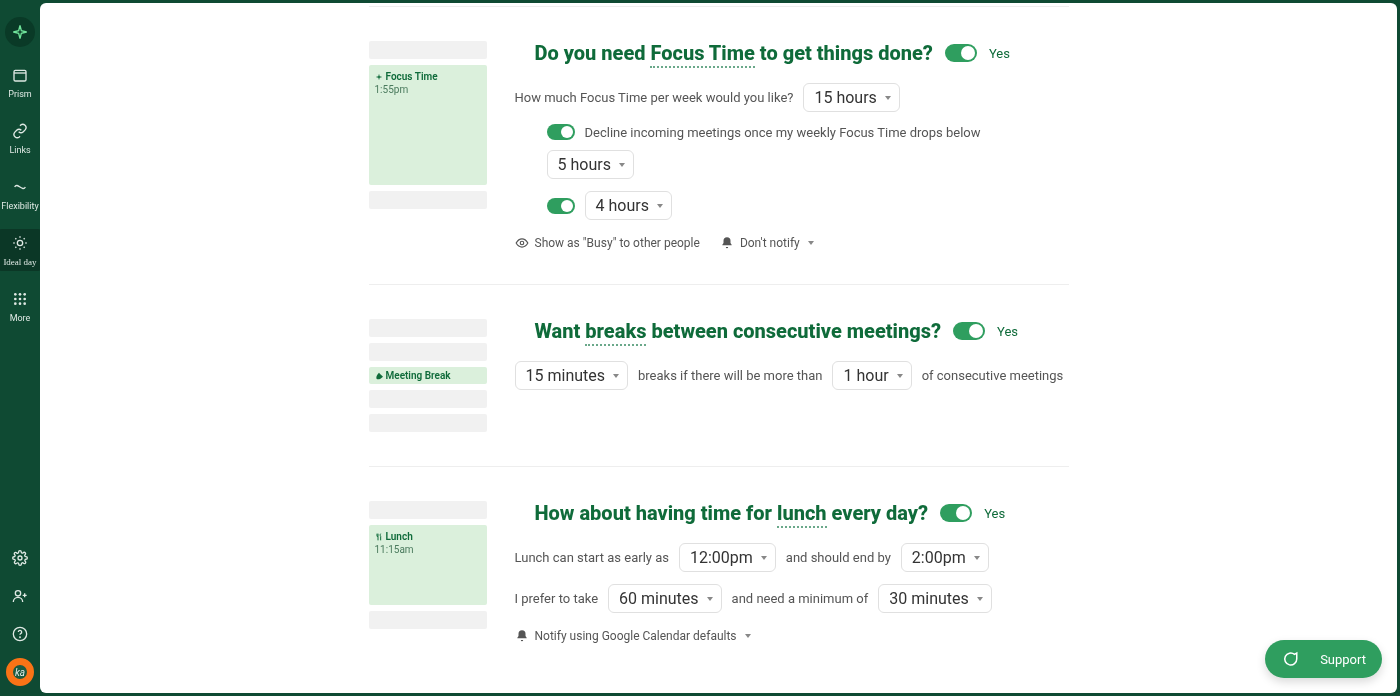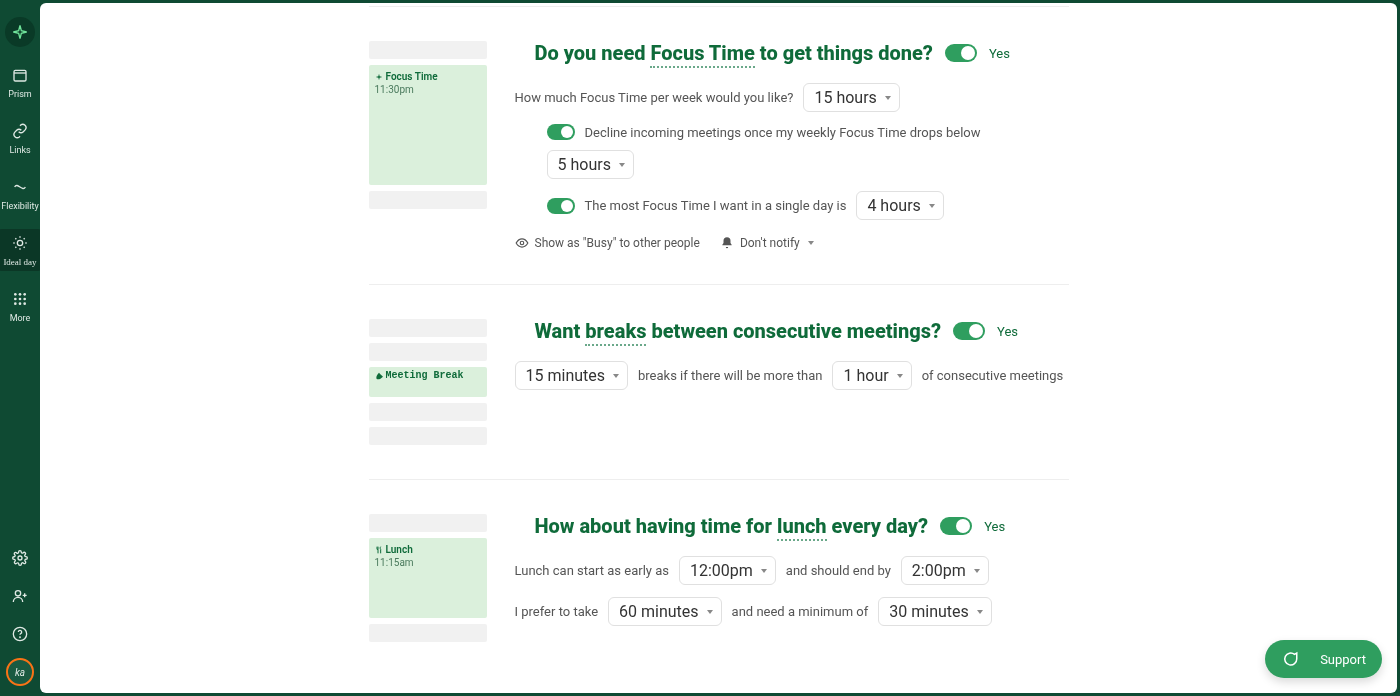--- a/index.html
+++ b/index.html
@@ -56,21 +56,21 @@
   }
   .sb-bottom-item {
     width: 28px; height: 28px;
     display:flex;align-items:center;justify-content:center;
     color:#dfe9e4;
     cursor:pointer;
   }
   .avatar {
     width: 28px; height: 28px; border-radius: 50%;
     background: #1a5a41;
-    border: 2px solid #f97316;
+    border: 7px solid #f97316;
     display:flex;align-items:center;justify-content:center;
     font-size:10px;
     font-style: italic;
   }
   
   .main {
     flex: 1;
     background: #fff;
     border-radius: 6px;
     margin: 3px 3px 3px 0;
@@ -304,21 +304,21 @@
     <section class="section">
       <div class="preview">
         <div class="block-ph"></div>
         <div class="block-event" style="height:120px;">
           <div class="ev-title">
             <svg width="8" height="8" viewBox="0 0 24 24" fill="#0f6b3a">
                 <path d="M12 2 L14 10 L22 12 L14 14 L12 22 L10 14 L2 12 L10 10 Z"></path>
               </svg>
             <span>Focus Time</span>
           </div>
-          <div class="ev-time">11:30pm</div>
+          <div class="ev-time">1:55pm</div>
         </div>
         <div class="block-ph"></div>
       </div>
 
       <div class="settings">
         <div class="sec-head">
           <h2 class="sec-title">
             <span>Do you need </span><span class="ul">Focus Time</span><span> to get things done?</span>
           </h2>
           <div class="toggle"></div>
@@ -335,21 +335,20 @@
         <div class="row indent">
           <div class="toggle sm"></div>
           <span>Decline incoming meetings once my weekly Focus Time drops below</span>
           <span class="select">
               <span>5 hours</span>
             </span>
         </div>
 
         <div class="row indent">
           <div class="toggle sm"></div>
-          <span>The most Focus Time I want in a single day is</span>
           <span class="select">
               <span>4 hours</span>
             </span>
         </div>
 
 
         <div class="meta-row">
           <div class="meta-item">
             <svg width="14" height="14" viewBox="0 0 24 24" fill="none" stroke="currentColor" stroke-width="2">
                 <path d="M2 12s4-7 10-7 10 7 10 7-4 7-10 7S2 12 2 12z"></path>
@@ -364,21 +363,21 @@
             <span>Don't notify</span>
           </div>
         </div>
       </div>
     </section>
 
     <section class="section">
       <div class="preview">
         <div class="block-ph"></div>
         <div class="block-ph"></div>
-        <div class="block-event" style="height:30px;padding:3px 6px;font-family:Liberation Mono, monospace;">
+        <div class="block-event" style="height:17px;padding:3px 6px;">
           <div class="ev-title">
             <svg width="8" height="8" viewBox="0 0 24 24" fill="#0f6b3a">
                 <path d="M12 2C7 7 4 12 4 17c0 3 2 5 5 5 5 0 10-3 15-8C19 9 14 5 12 2z"></path>
               </svg>
             <span>Meeting Break</span>
           </div>
         </div>
         <div class="block-ph"></div>
         <div class="block-ph"></div>
       </div>
@@ -444,20 +443,28 @@
           <span>I prefer to take</span>
           <span class="select">
               <span>60 minutes</span>
             </span>
           <span>and need a minimum of</span>
           <span class="select">
               <span>30 minutes</span>
             </span>
         </div>
 
+        <div class="meta-row">
+          <div class="meta-item dd">
+            <svg width="14" height="14" viewBox="0 0 24 24" fill="currentColor">
+                <path d="M12 2a6 6 0 0 0-6 6v4l-2 3v1h16v-1l-2-3V8a6 6 0 0 0-6-6zM10 19a2 2 0 0 0 4 0z"></path>
+              </svg>
+            <span>Notify using Google Calendar defaults</span>
+          </div>
+        </div>
       </div>
     </section>
 
   </div>
 </main>
 
 <div class="support">
   <svg width="18" height="18" viewBox="0 0 24 24" fill="none" stroke="#fff" stroke-width="2">
       <path d="M21 12a8 8 0 1 1-3-6.2L21 4v8z"></path>
     </svg>

